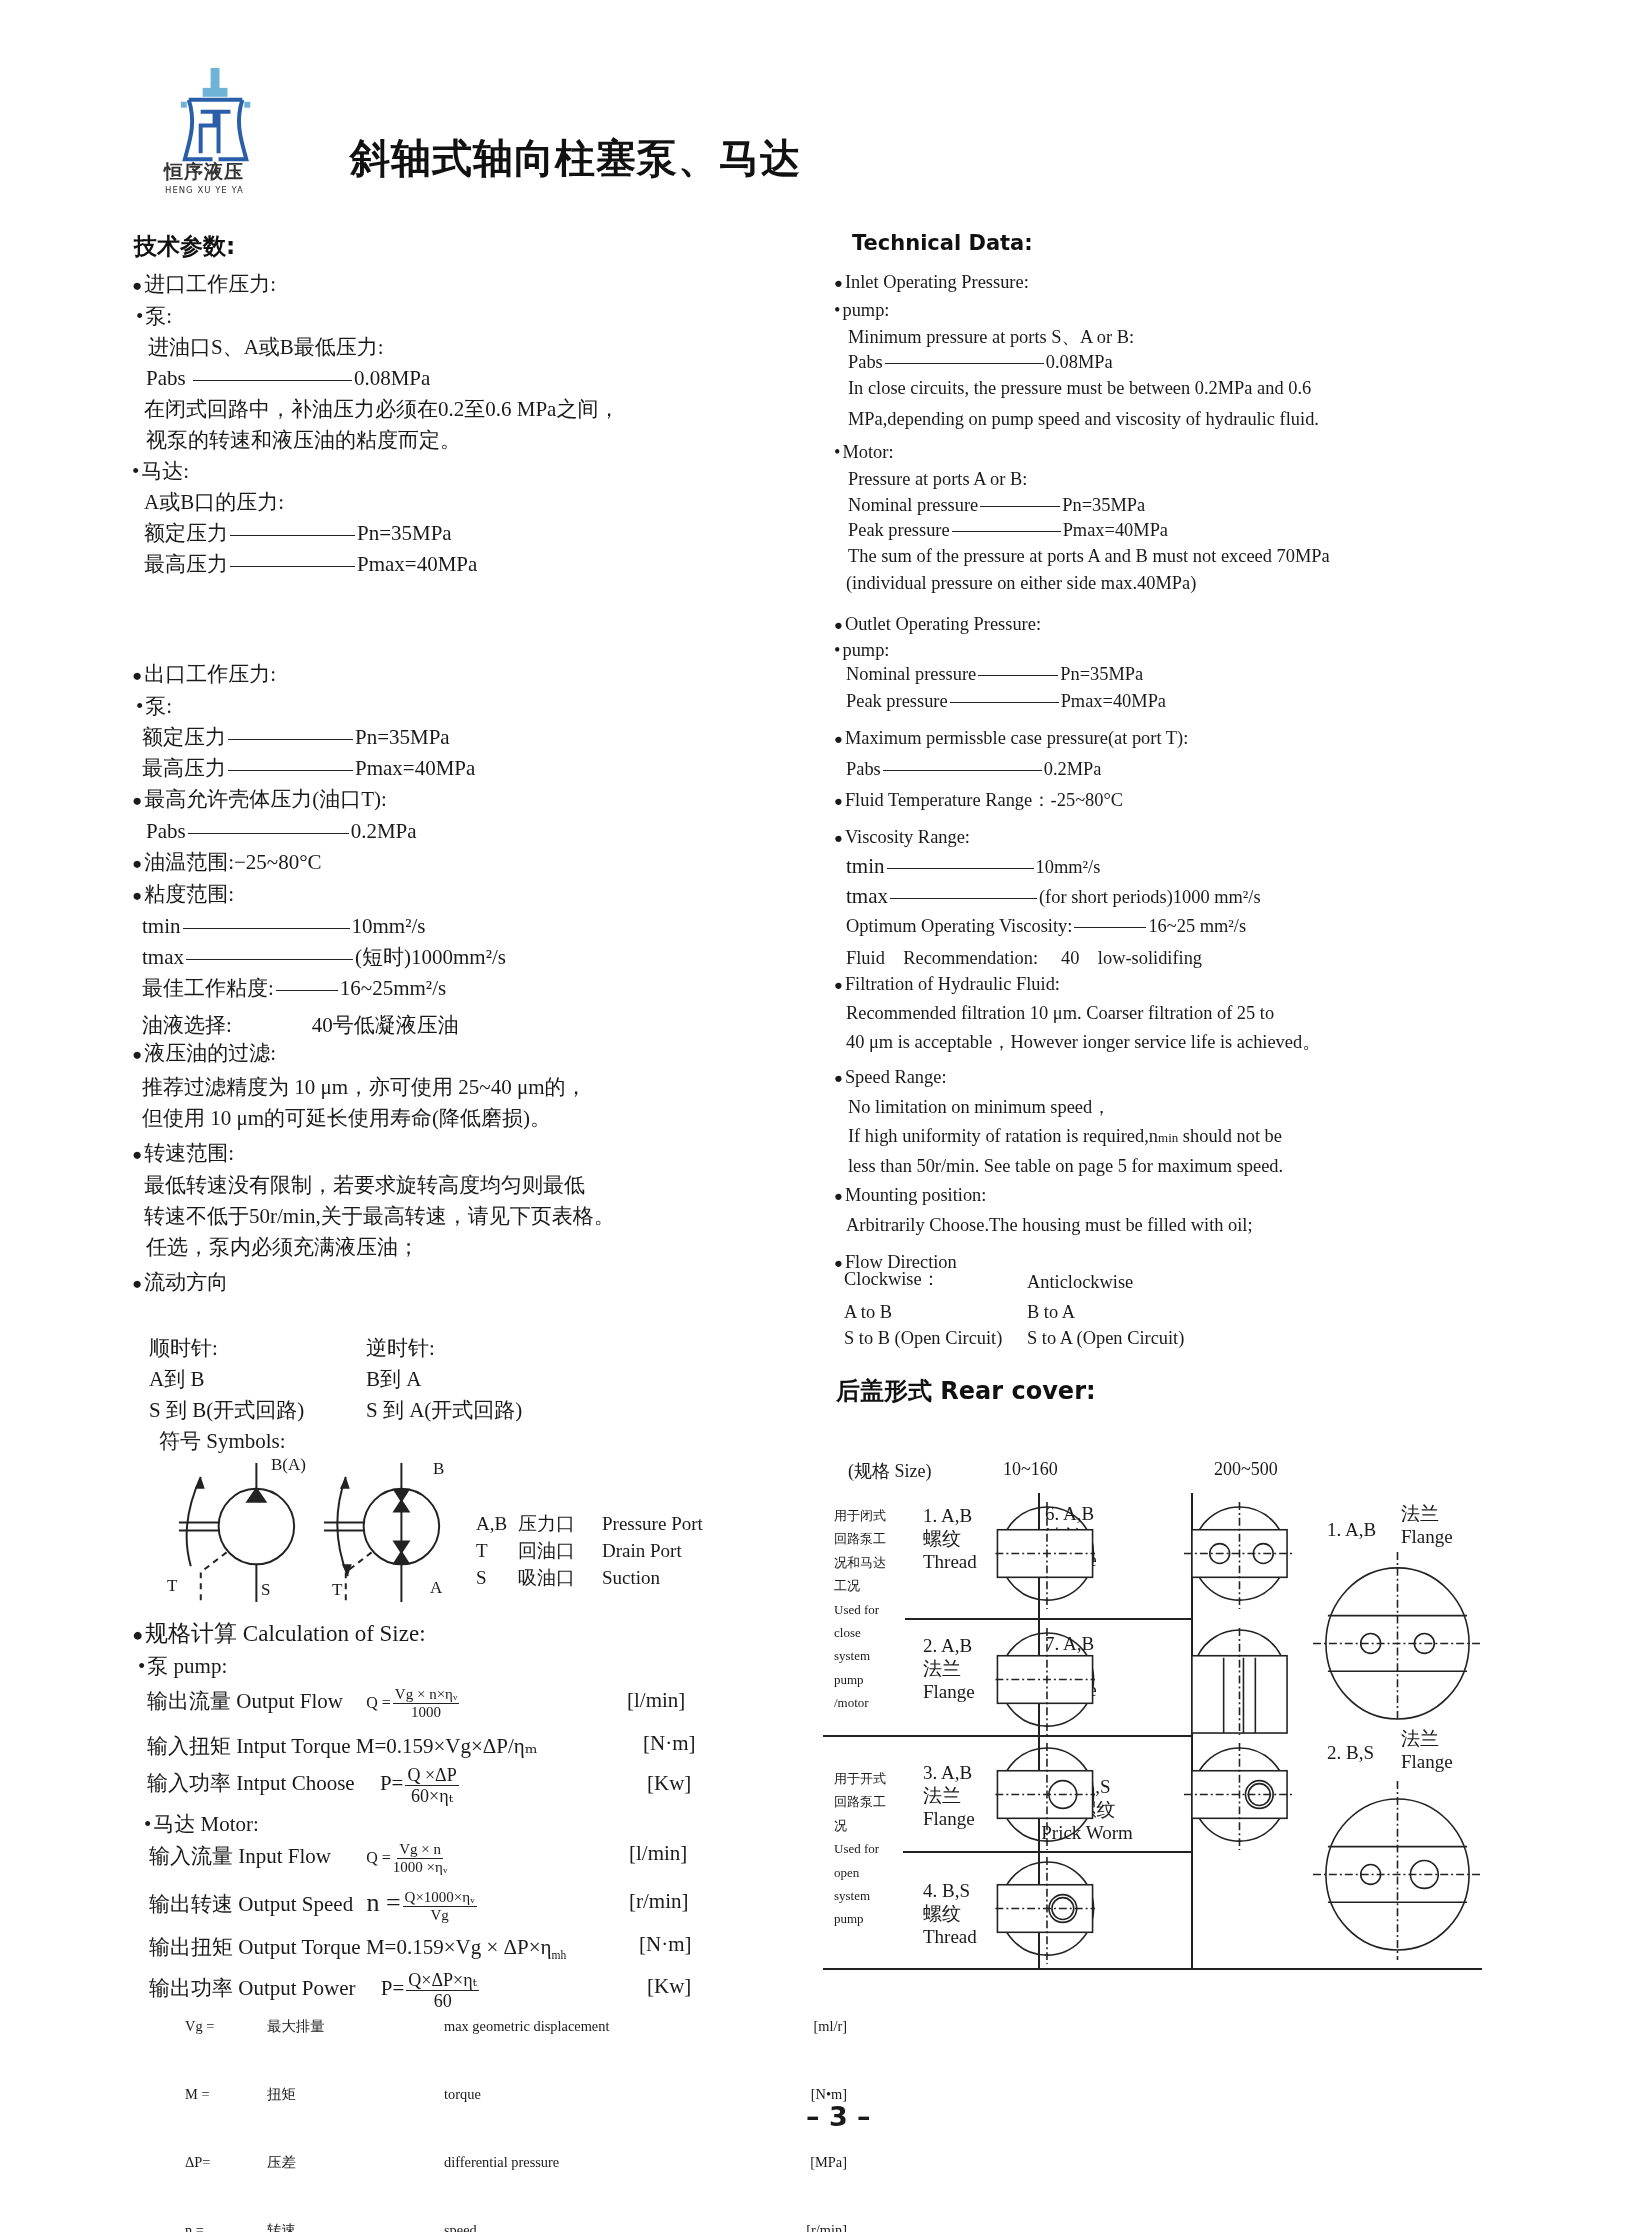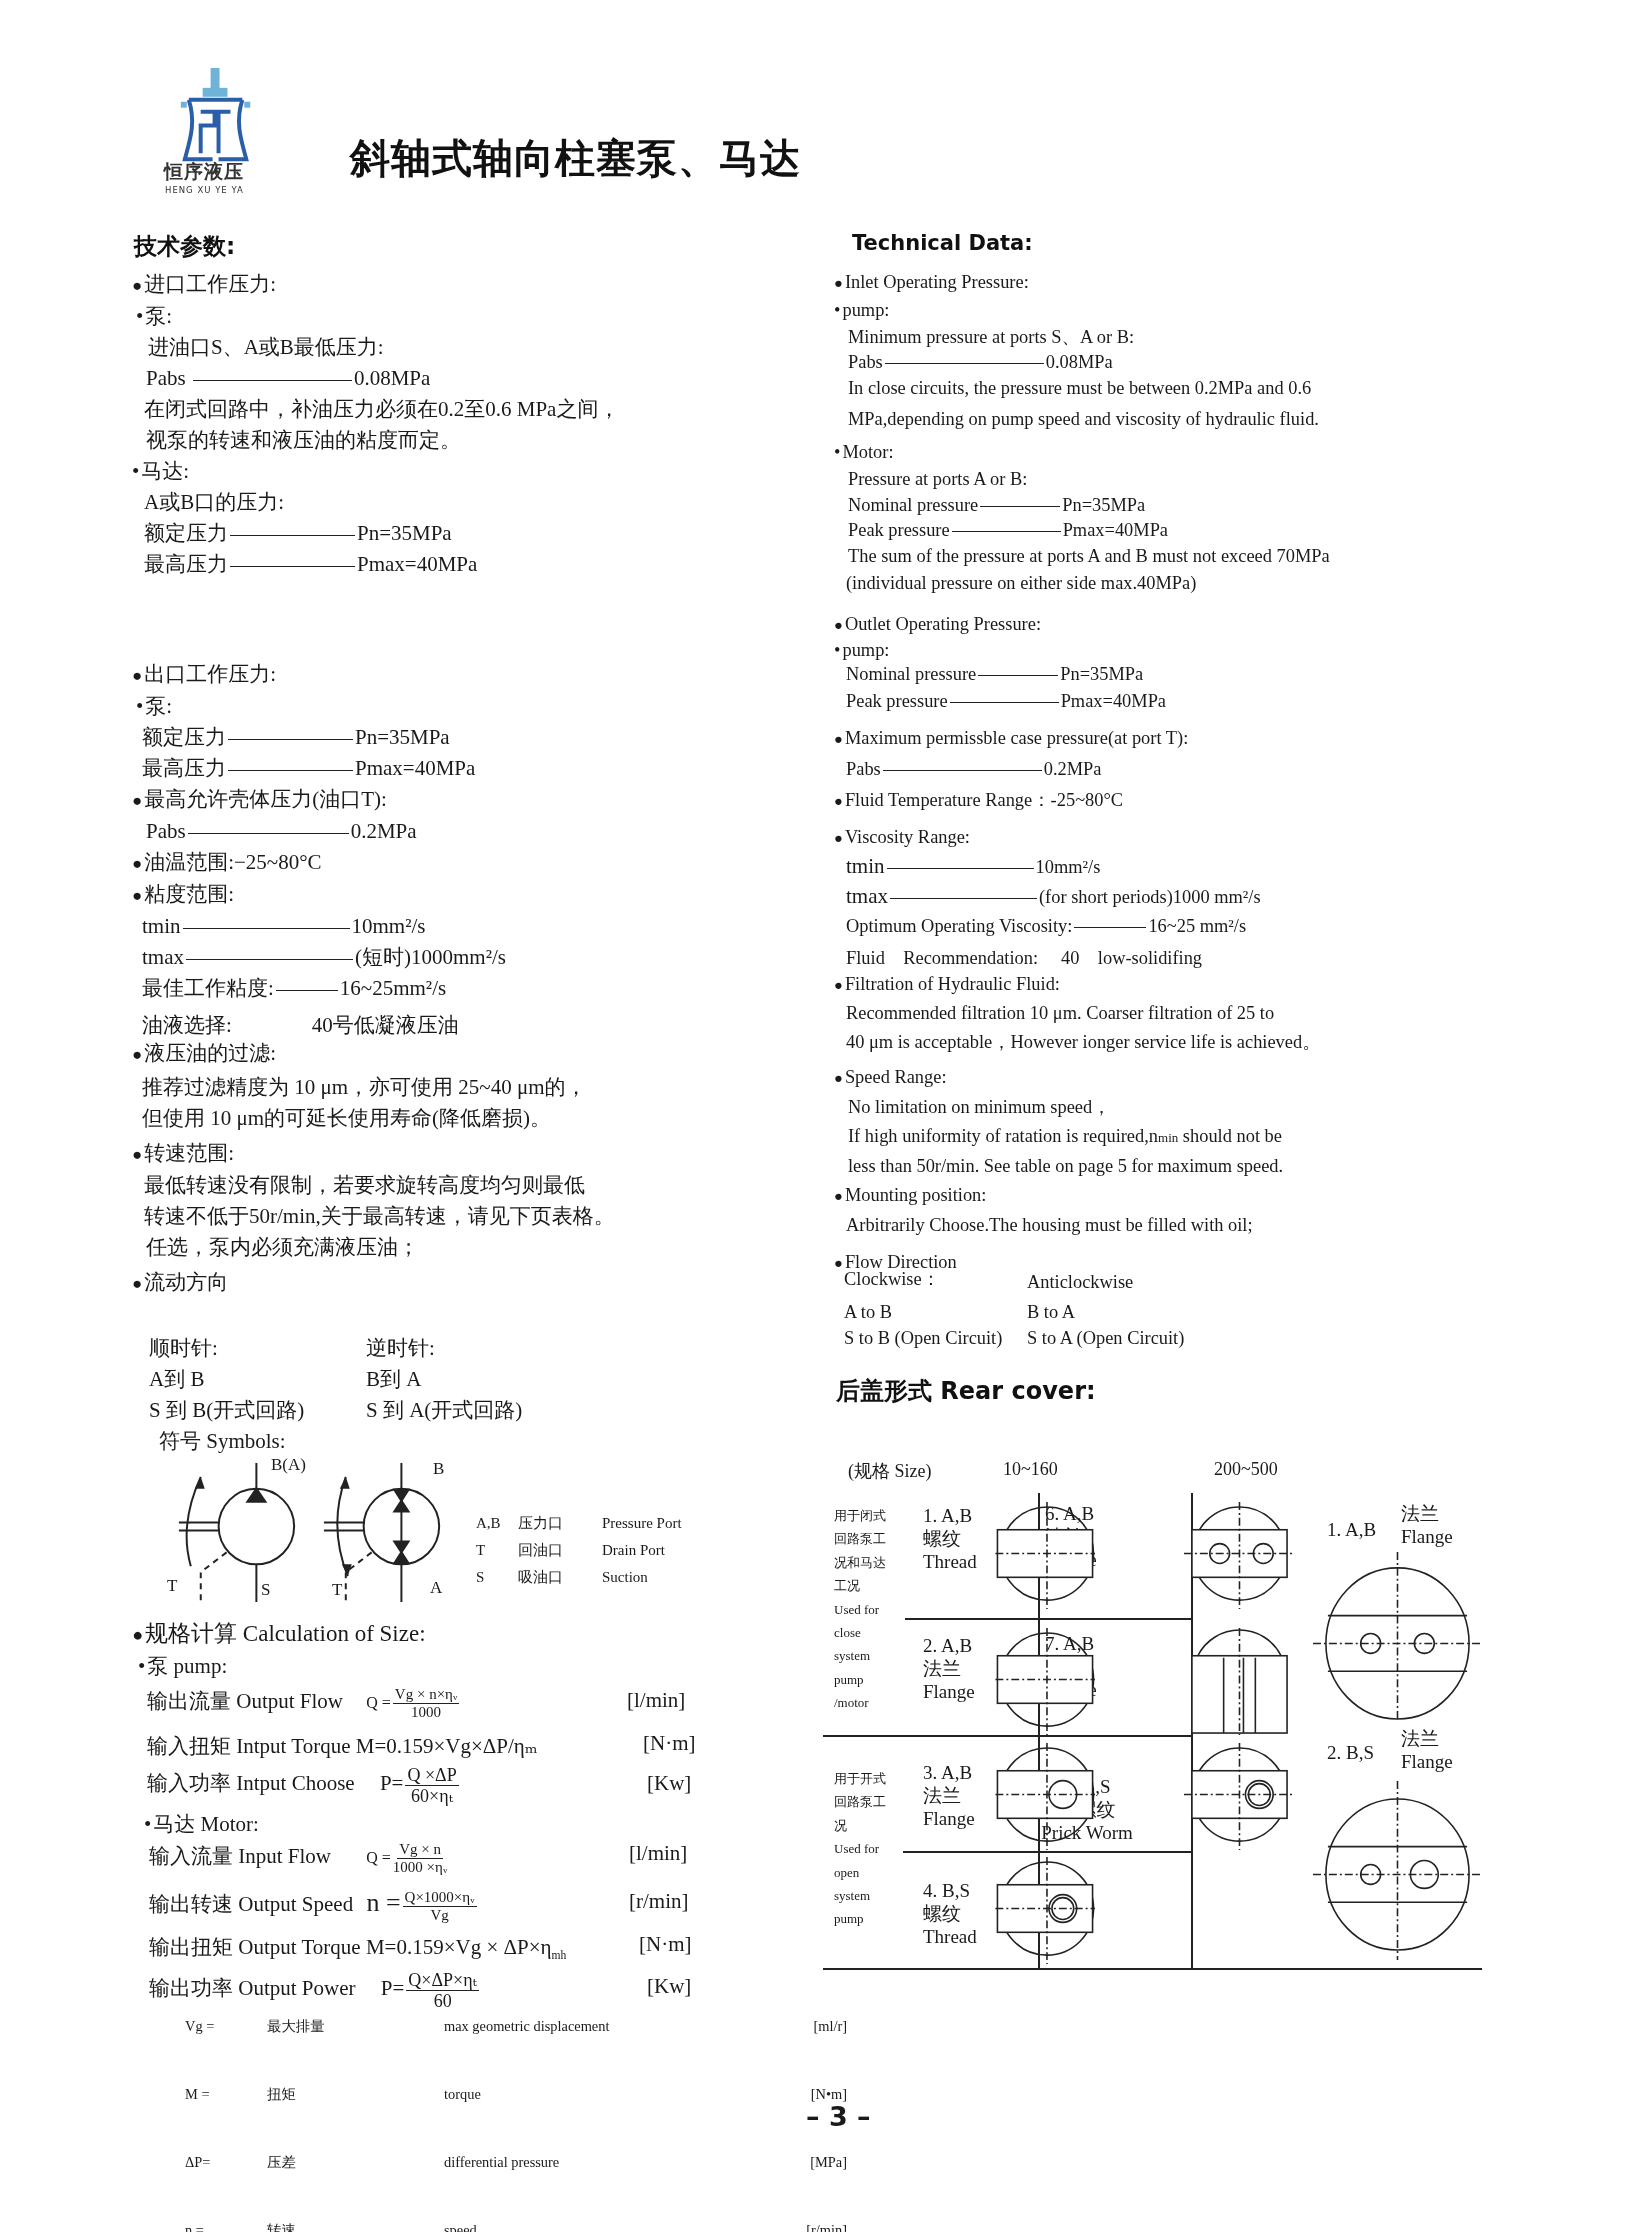--- a/index.html
+++ b/index.html
@@ -144,21 +144,21 @@
       <polygon points="200,122 194,110 204,110"></polygon>
   </g>
 </svg>
 <div class="abs" style="left:271px;top:1455px;font-size:17px;">B(A)</div>
 <div class="abs" style="left:167px;top:1576px;font-size:17px;">T</div>
 <div class="abs" style="left:261px;top:1580px;font-size:17px;">S</div>
 <div class="abs" style="left:433px;top:1459px;font-size:17px;">B</div>
 <div class="abs" style="left:332px;top:1580px;font-size:17px;">T</div>
 <div class="abs" style="left:430px;top:1578px;font-size:17px;">A</div>
 
-<div class="abs" style="left:476px;top:1510px;font-size:15px;line-height:27px;">
+<div class="abs" style="left:476px;top:1510px;font-size:19px;line-height:27px;">
   <div style="display:grid;grid-template-columns:42px 84px auto;">
     <span>A,B</span>
       <span>压力口</span>
       <span>Pressure Port</span>
     <span>T</span>
       <span>回油口</span>
       <span>Drain Port</span>
     <span>S</span>
       <span>吸油口</span>
       <span>Suction</span>

